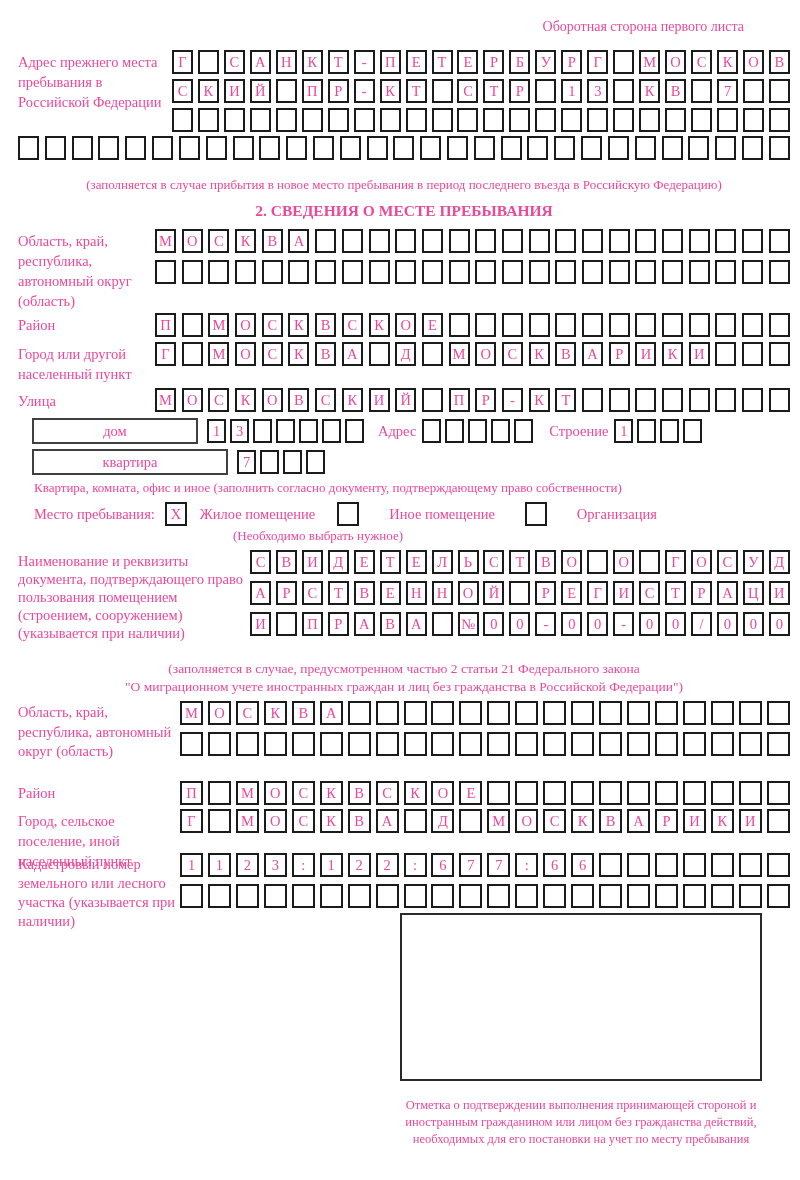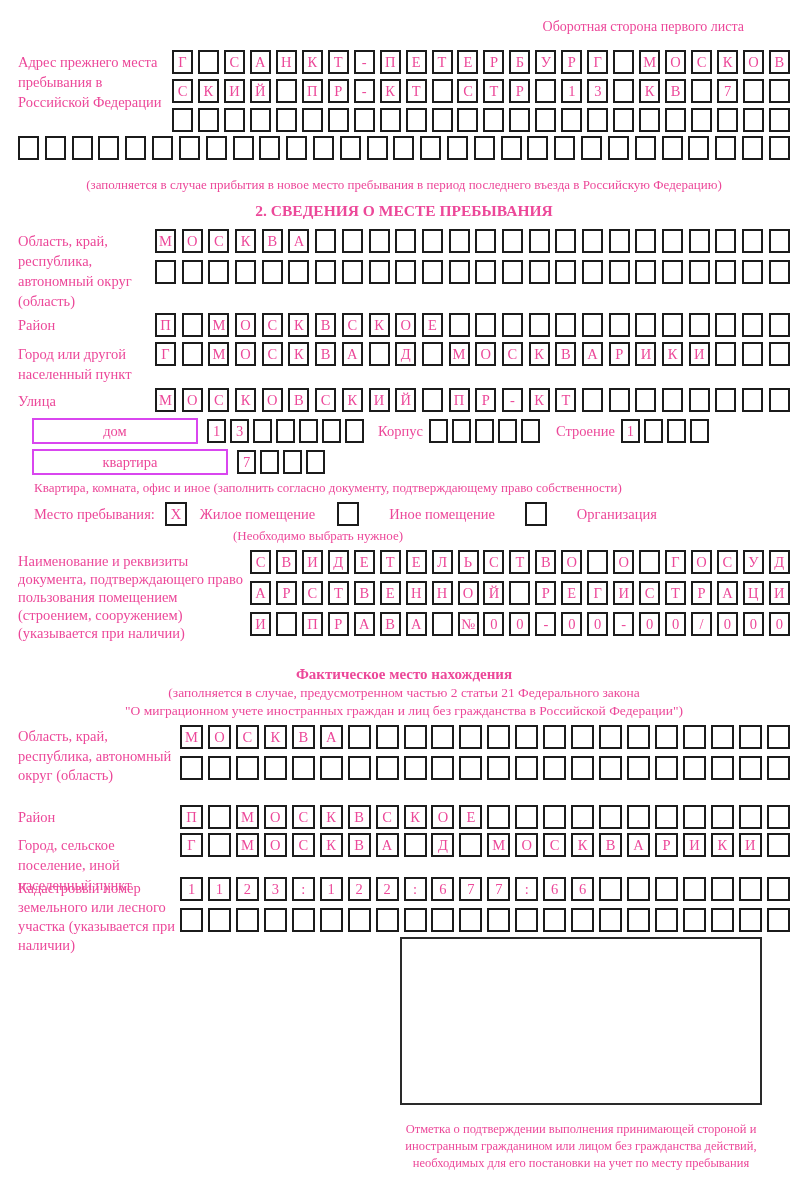--- a/index.html
+++ b/index.html
@@ -29,21 +29,21 @@
   .w610{width:610px;}
   .w610 .cell{width:23px;}
   .wfull{width:772px;margin-top:4px;}
   .stack .cells + .cells{margin-top:5px;}
   .gapped .cells + .cells{margin-top:7px;}
   .note{font-size:13px;line-height:15px;}
   .center{text-align:center;}
   .h2{font-size:15.5px;line-height:20px;font-weight:bold;text-align:center;margin-top:9px;}
   .h3{font-size:15px;line-height:19px;font-weight:bold;text-align:center;margin-top:5px;}
   .widebox{
-    border:2px solid #d946ef;height:26px;display:flex;align-items:center;justify-content:center;
+    border:2px solid #404040;height:26px;display:flex;align-items:center;justify-content:center;
     font-size:14.5px;background:#fff;
   }
   .inline-label{font-size:14.5px;line-height:26px;white-space:nowrap;}
   .gsm{justify-content:space-between;}
   .gsm .cell{width:19px;}
   .g7{width:157px;}
   .g5{width:111px;}
   .g4{width:88px;}
   .chk{
     flex:0 0 22px;width:22px;height:24px;border:2px solid #1b1b1b;background:#fff;
@@ -329,21 +329,21 @@
     <div class="widebox" style="width:166px;">дом</div>
     <div class="cells gsm g7" style="margin-left:9px;">
         <span class="cell">1</span>
         <span class="cell">3</span>
         <span class="cell"></span>
         <span class="cell"></span>
         <span class="cell"></span>
         <span class="cell"></span>
         <span class="cell"></span>
       </div>
-    <div class="inline-label" style="margin-left:14px;">Корпус</div>
+    <div class="inline-label" style="margin-left:14px;">Адрес</div>
     <div class="cells gsm g5" style="margin-left:6px;">
         <span class="cell"></span>
         <span class="cell"></span>
         <span class="cell"></span>
         <span class="cell"></span>
         <span class="cell"></span>
       </div>
     <div class="inline-label" style="margin-left:16px;">Строение</div>
     <div class="cells gsm g4" style="margin-left:6px;">
         <span class="cell">1</span>
@@ -443,21 +443,20 @@
           <span class="cell">0</span>
           <span class="cell">0</span>
           <span class="cell">/</span>
           <span class="cell">0</span>
           <span class="cell">0</span>
           <span class="cell">0</span>
         </div>
     </div>
   </div>
 
-  <div class="h3">Фактическое место нахождения</div>
   <div class="note center" style="font-size:13.5px;line-height:18px;">(заполняется в случае, предусмотренном частью 2 статьи 21 Федерального закона</div>
   <div class="note center" style="font-size:13.5px;line-height:18px;">"О миграционном учете иностранных граждан и лиц без гражданства в Российской Федерации")</div>
 
   <div class="frow" style="margin-top:5px;height:78px;">
     <div class="label w162" style="line-height:19.5px;width:155px;flex-basis:155px;margin-right:7px;">Область, край, республика, автономный округ (область)</div>
     <div class="gapped">
       <div class="cells w610">
           <span class="cell">М</span>
           <span class="cell">О</span>
           <span class="cell">С</span>

